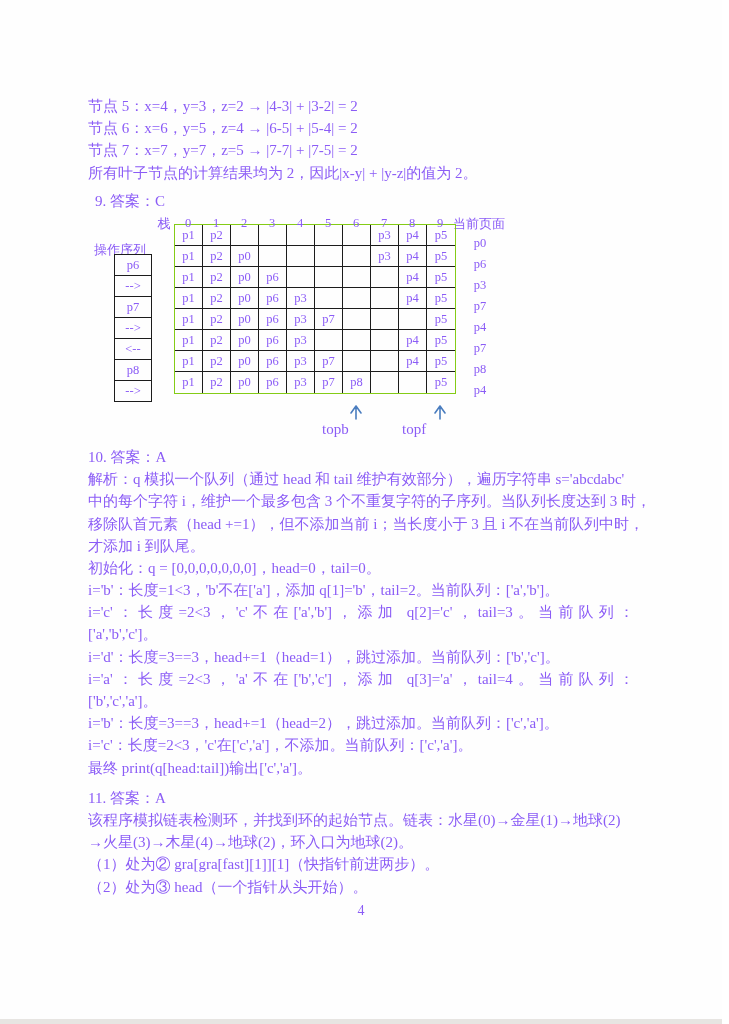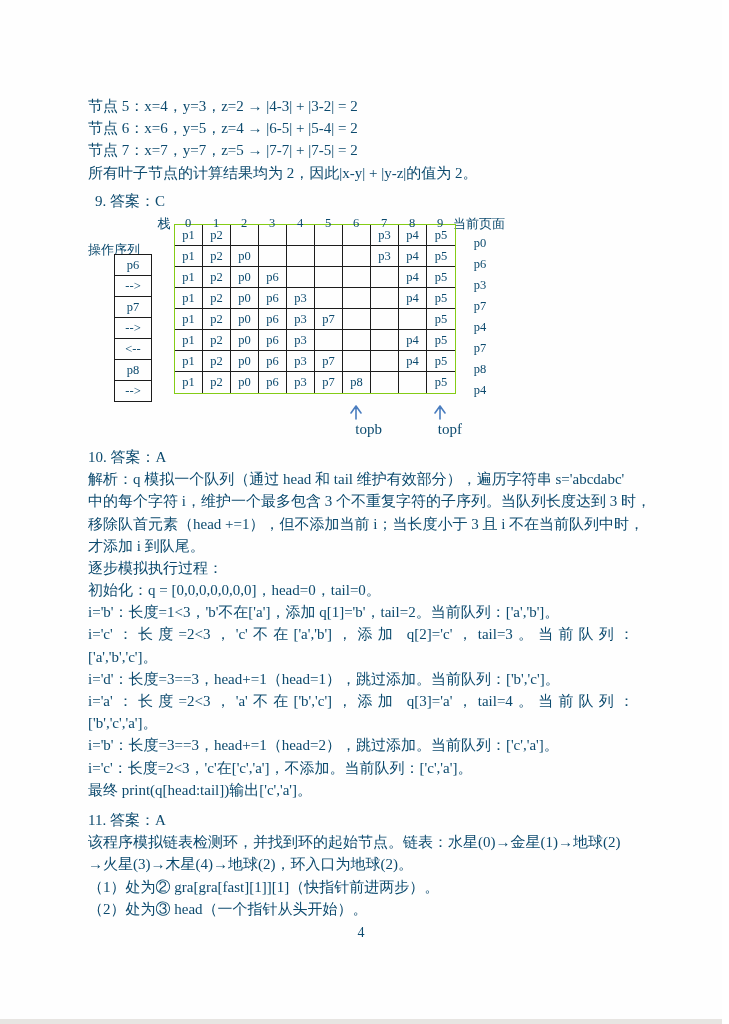--- a/index.html
+++ b/index.html
@@ -2,21 +2,21 @@
 <html><head>
 <meta charset="utf-8">
 <style>
   html,body{margin:0;padding:0;background:#ffffff;}
   .sheet{
     position:relative;
     width:722px;height:1024px;
     background:#fefefe;
     overflow:hidden;
     font-family:"Liberation Serif","DejaVu Serif",serif;
-    color:#0c4a6e;
+    color:#8b5cf6;
   }
   .content{padding:95px 88px 0 88px;}
   .line{
     height:22.2px;line-height:22.2px;
     font-size:15px;white-space:nowrap;
   }
   .justify{
     white-space:nowrap;
     text-align:justify;
     text-align-last:justify;
@@ -28,21 +28,21 @@
   
   .figure{
     position:relative;
     margin-top:4px;
     height:224px;
     font-size:13px;
   }
   .flabel{position:absolute;height:15px;line-height:15px;}
   .flabel.stack{left:66px;top:0;width:20px;text-align:center;}
   .flabel.curpage{left:364px;top:0;width:54px;text-align:center;}
-  .flabel.oplabel{left:0;top:26px;width:62px;}
+  .flabel.oplabel{left:6px;top:26px;width:62px;}
   .colnum{
     position:absolute;top:0;width:28px;height:15px;line-height:15px;
     text-align:center;font-size:12.5px;
   }
   .grid{
     position:absolute;left:86px;top:8px;
     display:grid;grid-template-columns:repeat(10,28px);grid-auto-rows:21px;
     border:1px solid #84cc16;
   }
   .cell{
@@ -59,21 +59,21 @@
     text-align:center;line-height:20px;font-size:12.5px;
     background:#fefefe;
   }
   .pageval{
     position:absolute;left:368px;width:48px;height:21px;
     text-align:center;line-height:21px;font-size:12.5px;
   }
   .ptr-arrow{position:absolute;top:188px;width:14px;height:16px;}
   .ptr-label{
     position:absolute;top:204px;width:60px;height:18px;
-    text-align:right;font-size:15px;line-height:18px;
+    text-align:left;font-size:15px;line-height:18px;
   }
   .pagenum{
     margin-top:4px;text-align:center;font-size:14px;height:18px;line-height:18px;
   }
   .bottom-strip{
     position:absolute;left:0;bottom:0;width:729px;height:5px;
     background:#e7e5e2;
   }
 </style>
 </head>
@@ -211,21 +211,20 @@
           </svg></div>
         <div class="ptr-label" style="left: 314px;">topf</div>
       </div>
 
     <div class="line heading">10. 答案：A</div>
     <div id="q10-lines">
         <div class="line">解析：q 模拟一个队列（通过 head 和 tail 维护有效部分），遍历字符串 s='abcdabc'</div>
         <div class="line">中的每个字符 i，维护一个最多包含 3 个不重复字符的子序列。当队列长度达到 3 时，</div>
         <div class="line">移除队首元素（head +=1），但不添加当前 i；当长度小于 3 且 i 不在当前队列中时，</div>
         <div class="line">才添加 i 到队尾。</div>
-        <div class="line">逐步模拟执行过程：</div>
         <div class="line">初始化：q = [0,0,0,0,0,0,0]，head=0，tail=0。</div>
         <div class="line">i='b'：长度=1&lt;3，'b'不在['a']，添加 q[1]='b'，tail=2。当前队列：['a','b']。</div>
         <div class="line justify">i='c'：长度=2&lt;3，'c'不在['a','b']，添加 q[2]='c'，tail=3。当前队列：</div>
         <div class="line">['a','b','c']。</div>
         <div class="line">i='d'：长度=3==3，head+=1（head=1），跳过添加。当前队列：['b','c']。</div>
         <div class="line justify">i='a'：长度=2&lt;3，'a'不在['b','c']，添加 q[3]='a'，tail=4。当前队列：</div>
         <div class="line">['b','c','a']。</div>
         <div class="line">i='b'：长度=3==3，head+=1（head=2），跳过添加。当前队列：['c','a']。</div>
         <div class="line">i='c'：长度=2&lt;3，'c'在['c','a']，不添加。当前队列：['c','a']。</div>
         <div class="line">最终 print(q[head:tail])输出['c','a']。</div>

